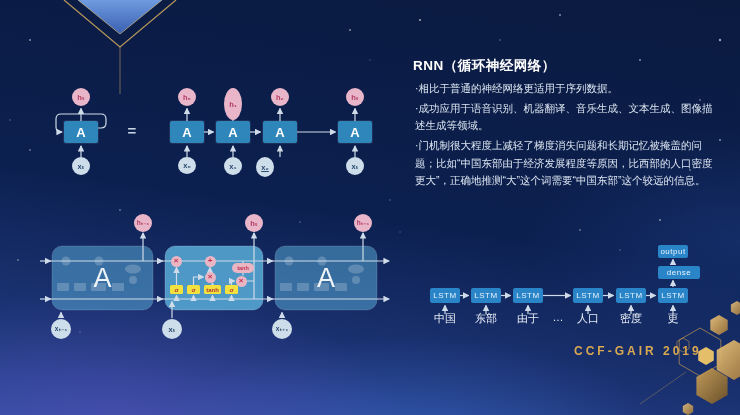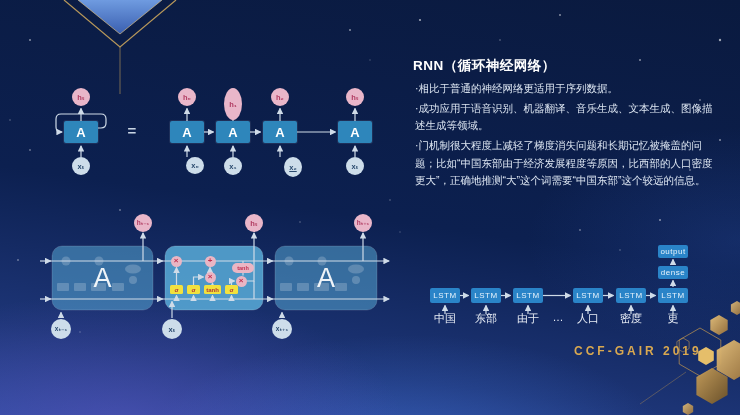--- a/index.html
+++ b/index.html
@@ -212,23 +212,23 @@
     <div class="abs circle h-circle flexc" style="left:178px;top:88px;width:18px;height:18px;border-radius:9px;">h₀</div>
     <div class="abs circle h-circle flexc" style="left:224px;top:88px;width:18px;height:32px;">h₁</div>
     <div class="abs circle h-circle flexc" style="left:271px;top:88px;width:18px;height:18px;">h₂</div>
     <div class="abs circle h-circle flexc" style="left:346px;top:88px;width:18px;height:18px;">hₜ</div>
 
     <div class="abs box-a flexc" style="left:170px;top:121px;width:34px;height:22px;">A</div>
     <div class="abs box-a flexc" style="left:216px;top:121px;width:34px;height:22px;">A</div>
     <div class="abs box-a flexc" style="left:263px;top:121px;width:34px;height:22px;">A</div>
     <div class="abs box-a flexc" style="left:338px;top:121px;width:34px;height:22px;">A</div>
 
-    <div class="abs circle x-circle flexc" style="left:178px;top:157px;width:18px;height:17px;margin-left:8px;">x₀</div>
+    <div class="abs circle x-circle flexc" style="left:178px;top:157px;width:18px;height:17px;">x₀</div>
     <div class="abs circle x-circle flexc" style="left:224px;top:157px;width:18px;height:18px;">x₁</div>
-    <div class="abs circle x-circle flexc" style="left:284px;top:157px;width:18px;height:20px;text-decoration:underline;">x₂</div>
+    <div class="abs circle x-circle flexc" style="left:256px;top:157px;width:18px;height:20px;text-decoration:underline;">x₂</div>
     <div class="abs circle x-circle flexc" style="left:346px;top:157px;width:18px;height:18px;">xₜ</div>
 
     <div class="abs rcol" style="left:413px;top:57px;">
       <h3>RNN（循环神经网络）</h3>
       <p class="bullet">·相比于普通的神经网络更适用于序列数据。</p>
       <p class="bullet">·成功应用于语音识别、机器翻译、音乐生成、文本生成、图像描述生成等领域。</p>
       <p class="bullet">·门机制很大程度上减轻了梯度消失问题和长期记忆被掩盖的问题；比如“中国东部由于经济发展程度等原因，比西部的人口密度更大”，正确地推测“大”这个词需要“中国东部”这个较远的信息。</p>
     </div>
 
     <div class="abs circle h-circle flexc" style="left:134px;top:214px;width:18px;height:18px;font-size:6.5px;">hₜ₋₁</div>
@@ -247,21 +247,21 @@
     <div class="abs gate flexc" style="left:170px;top:285px;width:13px;height:9px;">σ</div>
     <div class="abs gate flexc" style="left:187px;top:285px;width:13px;height:9px;">σ</div>
     <div class="abs gate flexc" style="left:204px;top:285px;width:17px;height:9px;">tanh</div>
     <div class="abs gate flexc" style="left:225px;top:285px;width:13px;height:9px;">σ</div>
 
     <div class="abs circle x-circle flexc" style="left:51px;top:319px;width:20px;height:20px;font-size:6.5px;">xₜ₋₁</div>
     <div class="abs circle x-circle flexc" style="left:162px;top:319px;width:20px;height:20px;">xₜ</div>
     <div class="abs circle x-circle flexc" style="left:272px;top:319px;width:20px;height:20px;font-size:6.5px;">xₜ₊₁</div>
 
     <div class="abs chain-box flexc" style="left:658px;top:245px;width:30px;height:13px;">output</div>
-    <div class="abs chain-box flexc" style="left:658px;top:266px;width:30px;height:13px;">dense</div>
+    <div class="abs chain-box flexc" style="left:658px;top:266px;width:42px;height:13px;">dense</div>
 
     <div class="abs chain-box flexc" style="left:430px;top:288px;width:30px;height:15px;">LSTM</div>
     <div class="abs chain-box flexc" style="left:471px;top:288px;width:30px;height:15px;">LSTM</div>
     <div class="abs chain-box flexc" style="left:513px;top:288px;width:30px;height:15px;">LSTM</div>
     <div class="abs chain-box flexc" style="left:573px;top:288px;width:30px;height:15px;">LSTM</div>
     <div class="abs chain-box flexc" style="left:616px;top:288px;width:30px;height:15px;">LSTM</div>
     <div class="abs chain-box flexc" style="left:658px;top:288px;width:30px;height:15px;">LSTM</div>
 
     <div class="abs word" style="left:431px;top:311px;width:28px;">中国</div>
     <div class="abs word" style="left:472px;top:311px;width:28px;">东部</div>

